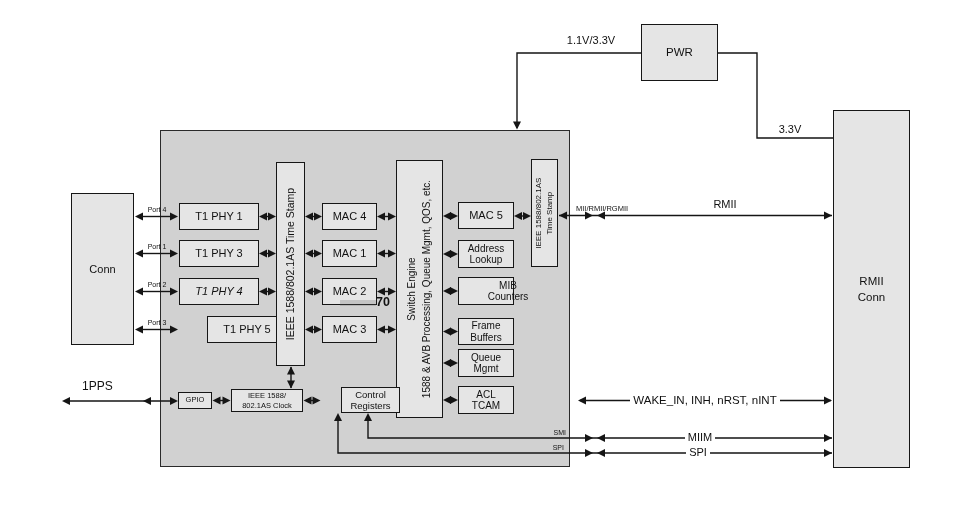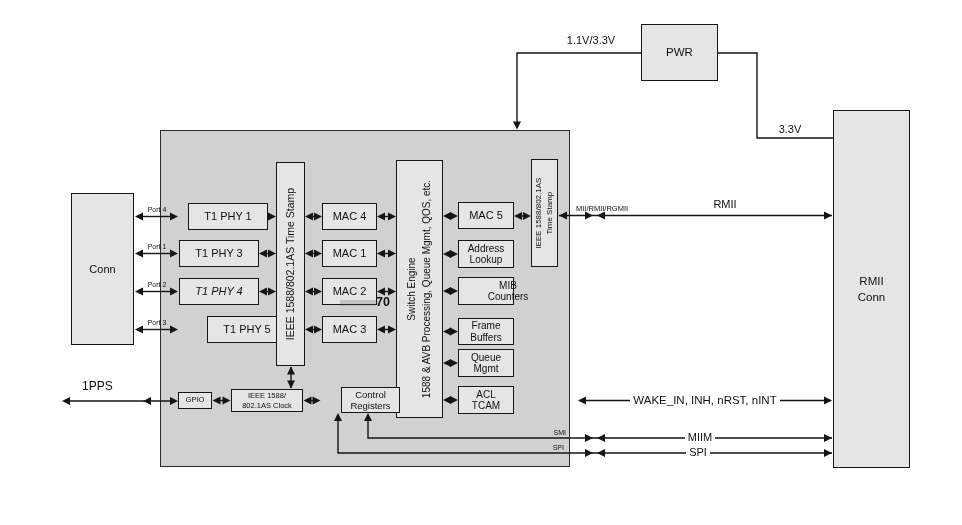--- a/index.html
+++ b/index.html
@@ -180,21 +180,21 @@
     </g>
     <g>
       <polyline points="718,53 757,53 757,138 833,138"></polyline>
     </g>
   </svg>
 
   <div class="blk" style="left:71px;top:193px;width:63px;height:152px;">
     <span>Conn</span>
   </div>
 
-  <div class="blk" style="left:188px;top:203px;width:80px;height:27px;">
+  <div class="blk" style="left:179px;top:203px;width:80px;height:27px;">
       <span>T1 PHY 1</span>
     </div>
   <div class="blk" style="left:179px;top:240px;width:80px;height:27px;">
       <span>T1 PHY 3</span>
     </div>
   <div class="blk" style="left:179px;top:278px;width:80px;height:27px;font-style:italic;">
       <span>T1 PHY 4</span>
     </div>
   <div class="blk" style="left:179px;top:316px;width:80px;height:27px;margin-left:28px;">
       <span>T1 PHY 5</span>

